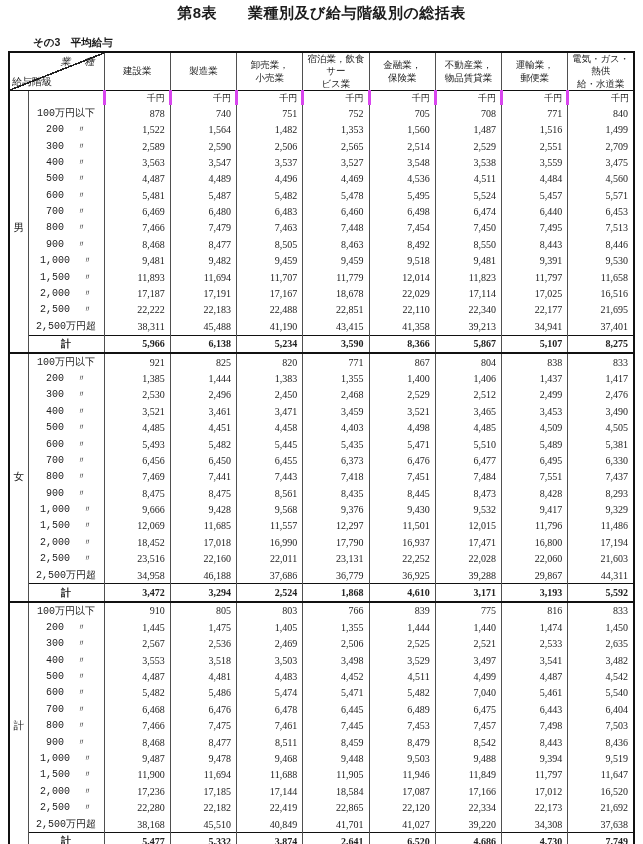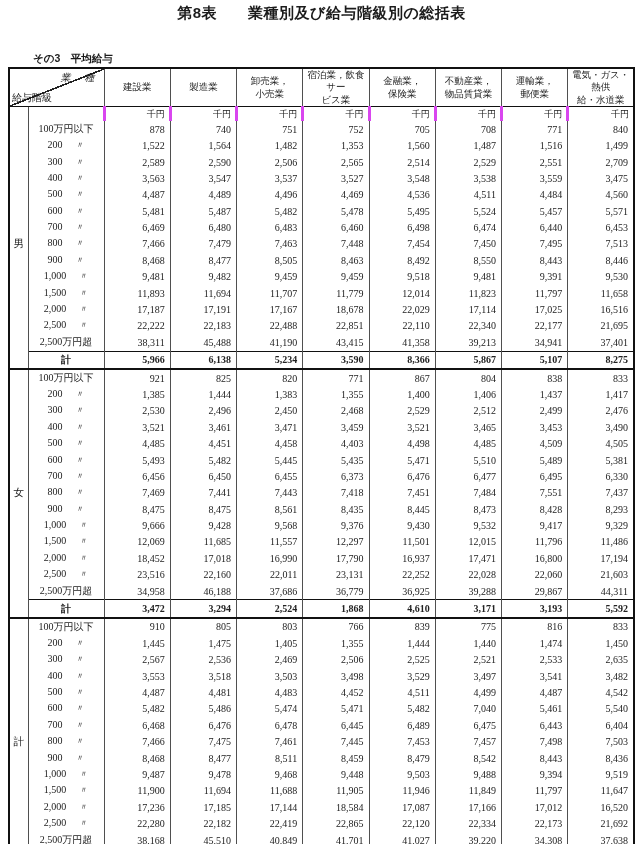--- a/index.html
+++ b/index.html
@@ -7,21 +7,21 @@
     width:643px;height:844px;background:#ffffff;
     font-family:"Liberation Sans","DejaVu Sans",sans-serif;
     color:#1b1b1b;overflow:hidden;
   }
   .title{
     text-align:center;font-size:15px;font-weight:bold;
     padding-top:4px;letter-spacing:.5px;
   }
   .subhead{
     display:flex;justify-content:space-between;align-items:flex-end;
-    margin:29px 8px 0;font-size:10.5px;font-weight:bold;
+    margin:13px 8px 0;font-size:10.5px;font-weight:bold;
   }
   .subhead-left{padding-left:25px;}
   table{
     border-collapse:collapse;table-layout:fixed;
     width:627px;margin:1px 8px 0;
     border:2px solid #111;
   }
   th,td{padding:0;overflow:hidden;}
   col.c-sec{width:19px;}
   col.c-label{width:76px;}
@@ -44,21 +44,21 @@
     border-left:3px solid #d946ef;
   }
   .label-empty{border-left:1px solid #4f4f4f;}
   .data-row td{height:16.4px;}
   .num-cell{
     font-family:"Liberation Serif","DejaVu Serif",serif;
     font-size:10px;text-align:right;padding-right:5px;color:#222;
     border-left:1px solid #4f4f4f;
   }
   .label-cell{
-    font-family:Liberation Serif, serif;
+    font-family:Liberation Mono, monospace;
     font-size:10px;text-align:center;color:#222;
     border-left:1px solid #4f4f4f;
   }
   .ditto{display:inline-block;margin-left:13px;font-size:9px;}
   .section-cell{
     font-size:10.5px;text-align:center;vertical-align:middle;
     border-bottom:2px solid #111;
   }
   .total-row td{border-top:1px solid #111;border-bottom:2px solid #111;}
   .total-row .num-cell,.total-row .label-cell{font-weight:bold;}

